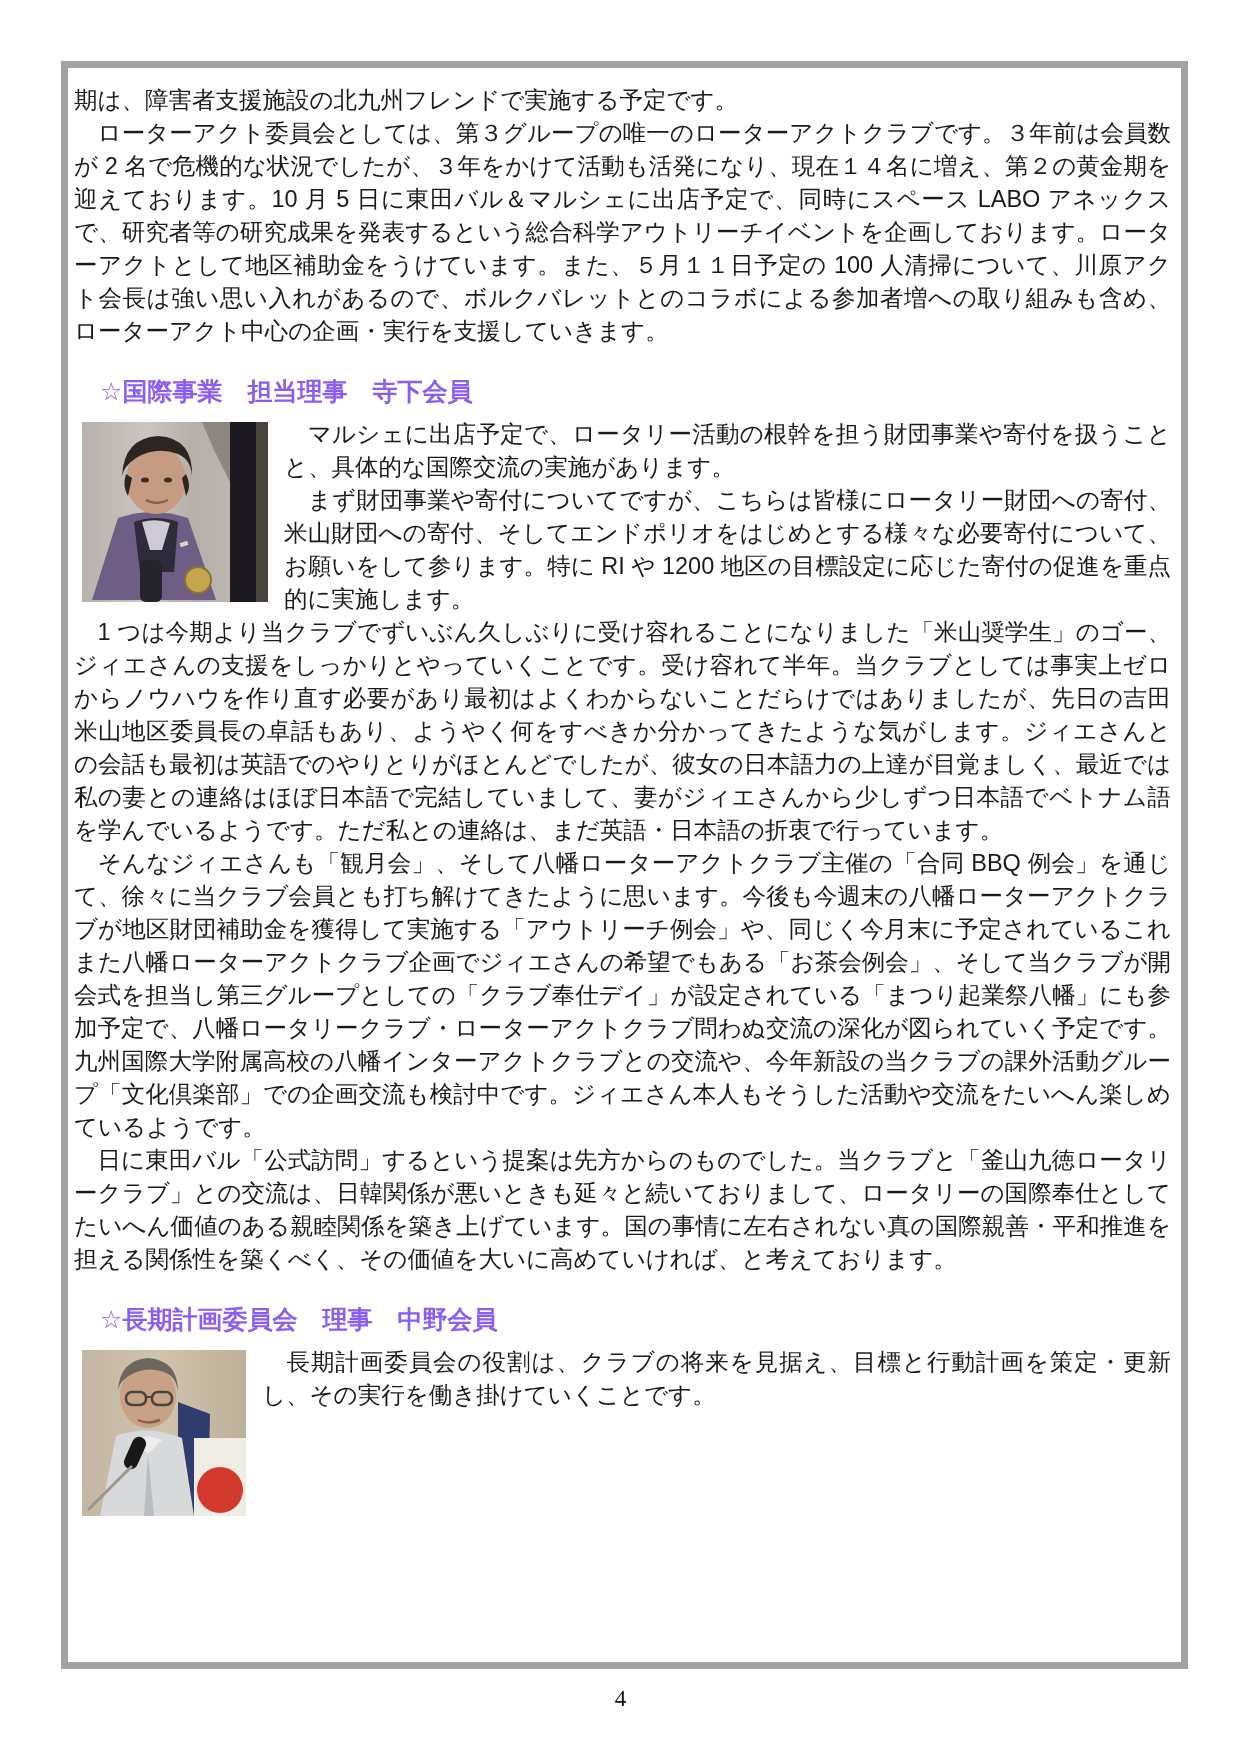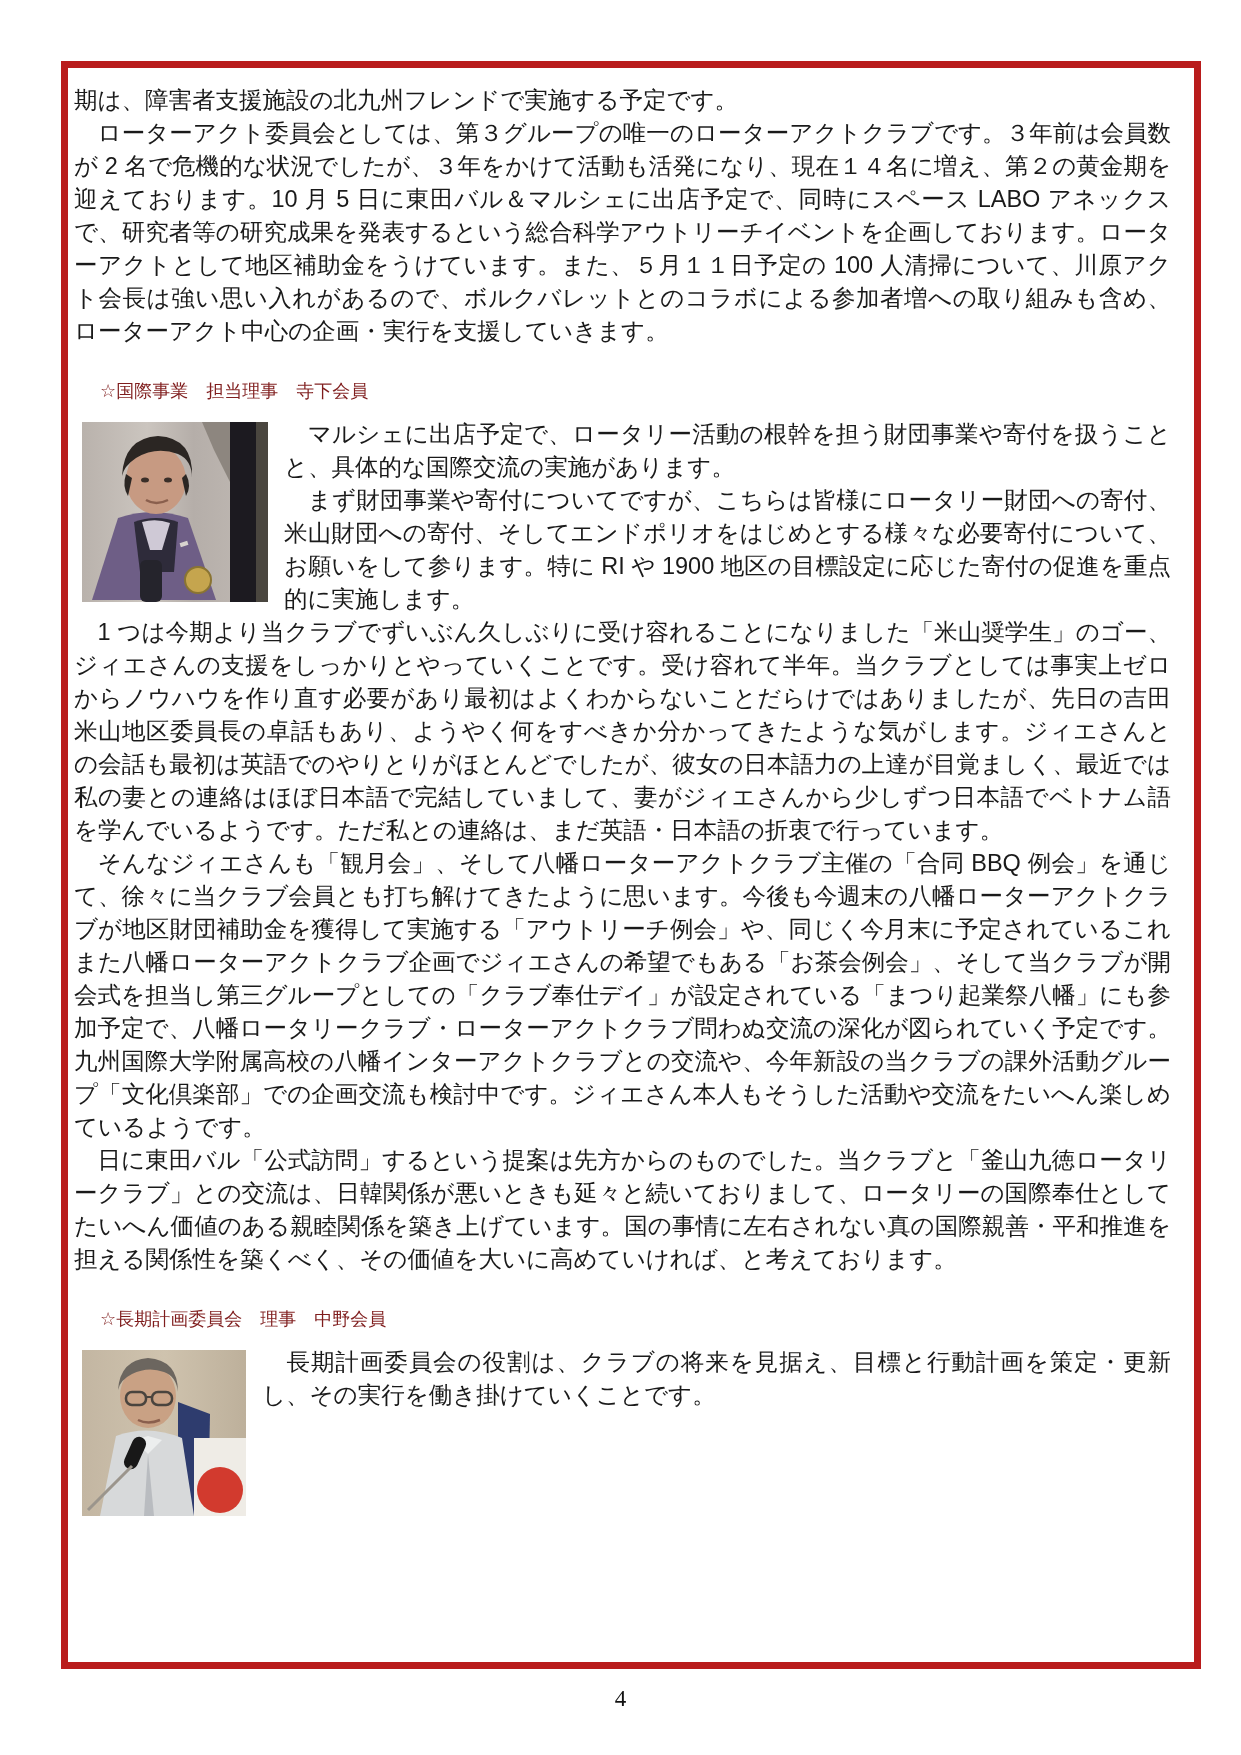--- a/index.html
+++ b/index.html
@@ -4,35 +4,35 @@
 <style>
   html,body{margin:0;padding:0;}
   body{
     width:1241px;height:1755px;position:relative;background:#ffffff;
     font-family:"Liberation Sans","DejaVu Sans",sans-serif;
     color:#1a1a1a;
   }
   .frame{
     position:absolute;left:61px;top:61px;
     width:1097px;height:1566px;
-    border:7px solid #b91c1c;
-    padding:16px 23px 12px 6px;
+    border:7px solid #a3a3a3;
+    padding:16px 10px 12px 6px;
     overflow:hidden;
     background:#ffffff;
   }
   p.body{
     margin:0;padding:0;
     font-size:23.5px;line-height:33px;
     text-align:justify;
     word-break:break-all;
   }
   h2.sec-heading{
     margin:28px 0 12px 26px;
-    font-size:18px;line-height:30px;
-    font-weight:normal;color:#7f1d1d;
+    font-size:25px;line-height:30px;
+    font-weight:bold;color:#8b5cf6;
   }
   .section{zoom:1;}
   .section:after{content:"";display:block;clear:both;}
   .speaker-photo{
     float:left;
     margin:4px 16px 6px 8px;
     display:block;
   }
   .page-number{
     position:absolute;left:0;top:1686px;width:1241px;
@@ -73,21 +73,21 @@
       <path d="M44 52 Q40 64 46 74 L50 56 Z" fill="#2b2623"></path>
       <path d="M104 52 Q110 64 104 74 L100 56 Z" fill="#2b2623"></path>
       <ellipse cx="63" cy="58" rx="4" ry="2.5" fill="#3a2e28"></ellipse>
       <ellipse cx="86" cy="58" rx="4" ry="2.5" fill="#3a2e28"></ellipse>
       <path d="M64 78 Q74 84 86 78" stroke="#8a5f4d" stroke-width="2.5" fill="none"></path>
       <circle cx="116" cy="158" r="13" fill="#c5a54e" stroke="#8a7432" stroke-width="2"></circle>
       <rect x="58" y="138" width="22" height="42" rx="6" fill="#25242c"></rect>
       <rect x="98" y="120" width="8" height="4" fill="#d8d4cf" transform="rotate(-18 102 122)"></rect>
     </svg>
     <p class="body">　マルシェに出店予定で、ロータリー活動の根幹を担う財団事業や寄付を扱うことと、具体的な国際交流の実施があります。</p>
-    <p class="body">　まず財団事業や寄付についてですが、こちらは皆様にロータリー財団への寄付、米山財団への寄付、そしてエンドポリオをはじめとする様々な必要寄付について、お願いをして参ります。特に RI や 1900 地区の目標設定に応じた寄付の促進を重点的に実施します。</p>
+    <p class="body">　まず財団事業や寄付についてですが、こちらは皆様にロータリー財団への寄付、米山財団への寄付、そしてエンドポリオをはじめとする様々な必要寄付について、お願いをして参ります。特に RI や 1200 地区の目標設定に応じた寄付の促進を重点的に実施します。</p>
     <p class="body">　1 つは今期より当クラブでずいぶん久しぶりに受け容れることになりました「米山奨学生」のゴー、ジィエさんの支援をしっかりとやっていくことです。受け容れて半年。当クラブとしては事実上ゼロからノウハウを作り直す必要があり最初はよくわからないことだらけではありましたが、先日の吉田米山地区委員長の卓話もあり、ようやく何をすべきか分かってきたような気がします。ジィエさんとの会話も最初は英語でのやりとりがほとんどでしたが、彼女の日本語力の上達が目覚ましく、最近では私の妻との連絡はほぼ日本語で完結していまして、妻がジィエさんから少しずつ日本語でベトナム語を学んでいるようです。ただ私との連絡は、まだ英語・日本語の折衷で行っています。</p>
     <p class="body">　そんなジィエさんも「観月会」、そして八幡ローターアクトクラブ主催の「合同 BBQ 例会」を通じて、徐々に当クラブ会員とも打ち解けてきたように思います。今後も今週末の八幡ローターアクトクラブが地区財団補助金を獲得して実施する「アウトリーチ例会」や、同じく今月末に予定されているこれまた八幡ローターアクトクラブ企画でジィエさんの希望でもある「お茶会例会」、そして当クラブが開会式を担当し第三グループとしての「クラブ奉仕デイ」が設定されている「まつり起業祭八幡」にも参加予定で、八幡ロータリークラブ・ローターアクトクラブ問わぬ交流の深化が図られていく予定です。九州国際大学附属高校の八幡インターアクトクラブとの交流や、今年新設の当クラブの課外活動グループ「文化倶楽部」での企画交流も検討中です。ジィエさん本人もそうした活動や交流をたいへん楽しめているようです。</p>
     <p class="body">　日に東田バル「公式訪問」するという提案は先方からのものでした。当クラブと「釜山九徳ロータリークラブ」との交流は、日韓関係が悪いときも延々と続いておりまして、ロータリーの国際奉仕としてたいへん価値のある親睦関係を築き上げています。国の事情に左右されない真の国際親善・平和推進を担える関係性を築くべく、その価値を大いに高めていければ、と考えております。</p>
   </div>
 
   <h2 class="sec-heading">☆長期計画委員会　理事　中野会員</h2>
 
   <div class="section">
     <svg class="speaker-photo" width="164" height="166" viewBox="0 0 164 166">
       <defs>

